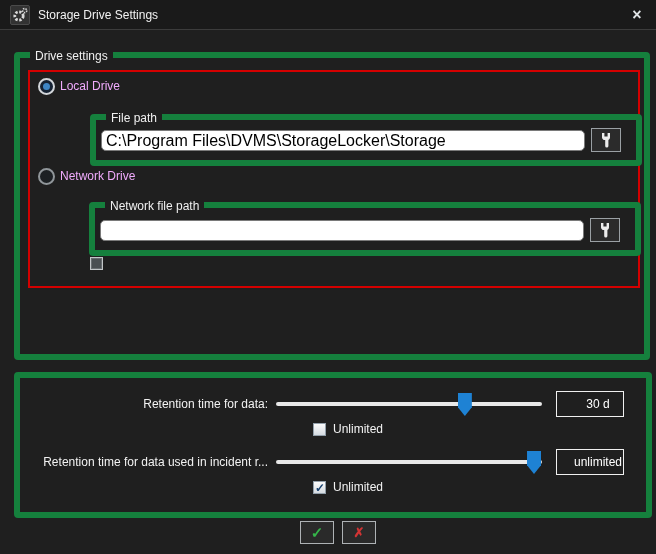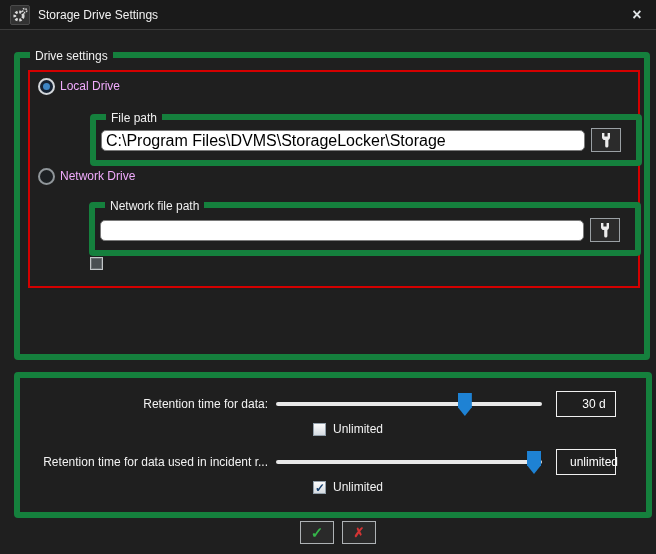--- a/index.html
+++ b/index.html
@@ -42,21 +42,21 @@
     color:#000;font-family:"Liberation Sans",sans-serif;font-size:16px;padding:0 4px;box-sizing:border-box;}
   
   .browse{position:absolute;width:30px;height:24px;background:#2b2b2b;border:1px solid #9aa0a4;
     display:flex;align-items:center;justify-content:center;box-sizing:border-box;}
   
   .slider{position:absolute;height:23px;}
   .track{position:absolute;left:0;right:0;top:9px;height:4px;background:#e8e8e8;border-radius:2px;}
   .handle{position:absolute;top:0;width:14px;height:23px;background:#1e82d4;
     clip-path:polygon(0 0,100% 0,100% 62%,50% 100%,0 62%);}
   
-  .valbox{position:absolute;width:60px;height:26px;border:1px solid #f0f0f0;
+  .valbox{position:absolute;width:68px;height:26px;border:1px solid #f0f0f0;
     display:flex;align-items:center;justify-content:center;color:#fff;box-sizing:border-box;padding-left:16px;}
   .row-label{position:absolute;width:238px;text-align:right;white-space:nowrap;overflow:hidden;color:#f2f2f2;}
   
   .foot-btn{position:absolute;width:34px;height:23px;background:#2a2a2a;border:1px solid #aeb2b5;
     display:flex;align-items:center;justify-content:center;font-weight:bold;box-sizing:border-box;}
   .ok-glyph{color:#35b54a;font-size:15px;}
   .cancel-glyph{color:#d23434;font-size:13px;}
 </style>
 </head>
 <body>

